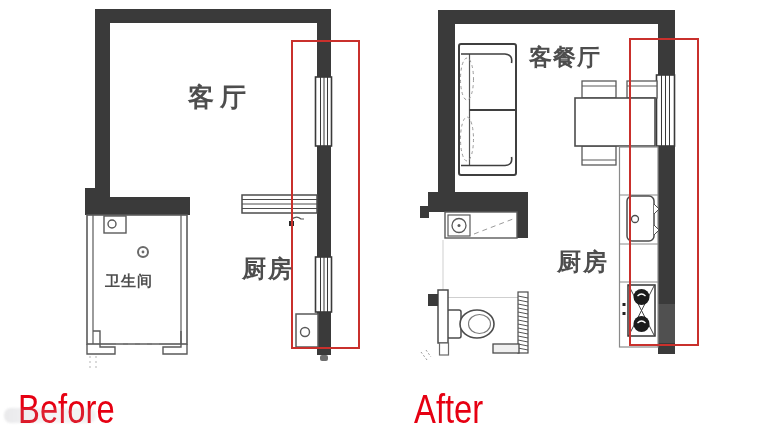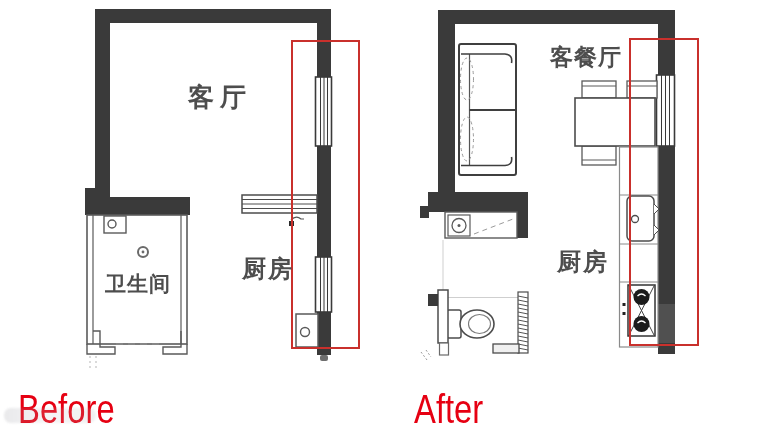--- a/index.html
+++ b/index.html
@@ -1,23 +1,23 @@
 <!DOCTYPE html>
 <html><head>
 <meta charset="utf-8">
 <style>
   html,body{margin:0;padding:0;background:#ffffff;}
   .canvas{position:relative;width:760px;height:436px;background:#ffffff;overflow:hidden;
           font-family:"Liberation Sans","DejaVu Sans",sans-serif;}
   .plan-svg{position:absolute;left:0;top:0;}
   .room-label{position:absolute;font-weight:700;color:#4d4d4d;white-space:nowrap;line-height:1;}
   .lbl-living{left:188px;top:84px;font-size:26px;letter-spacing:6px;}
-  .lbl-bath{left:105px;top:273px;font-size:21px;letter-spacing:1px;text-align:center;}
+  .lbl-bath{left:105px;top:273px;font-size:15px;letter-spacing:1px;text-align:center;}
   .lbl-kitchen-b{left:242px;top:257px;font-size:24px;letter-spacing:2px;}
-  .lbl-livdin{left:550px;top:46px;font-size:23px;letter-spacing:1px;}
+  .lbl-livdin{left:529px;top:46px;font-size:23px;letter-spacing:1px;}
   .lbl-kitchen-a{left:557px;top:250px;font-size:24px;letter-spacing:2px;}
   .caption{position:absolute;color:#e60012;font-size:41px;font-weight:400;line-height:1;
            transform:scaleX(.8);transform-origin:left top;white-space:nowrap;}
   .cap-before{left:18px;top:389px;}
   .cap-after{left:414px;top:389px;}
   .watermark{position:absolute;left:4px;top:408px;width:92px;height:15px;border-radius:7px;
              background:linear-gradient(90deg,rgba(150,150,158,.38),rgba(195,195,200,.30) 45%,rgba(165,165,172,.30));
              filter:blur(1px);opacity:.55;}
 </style>
 </head>

